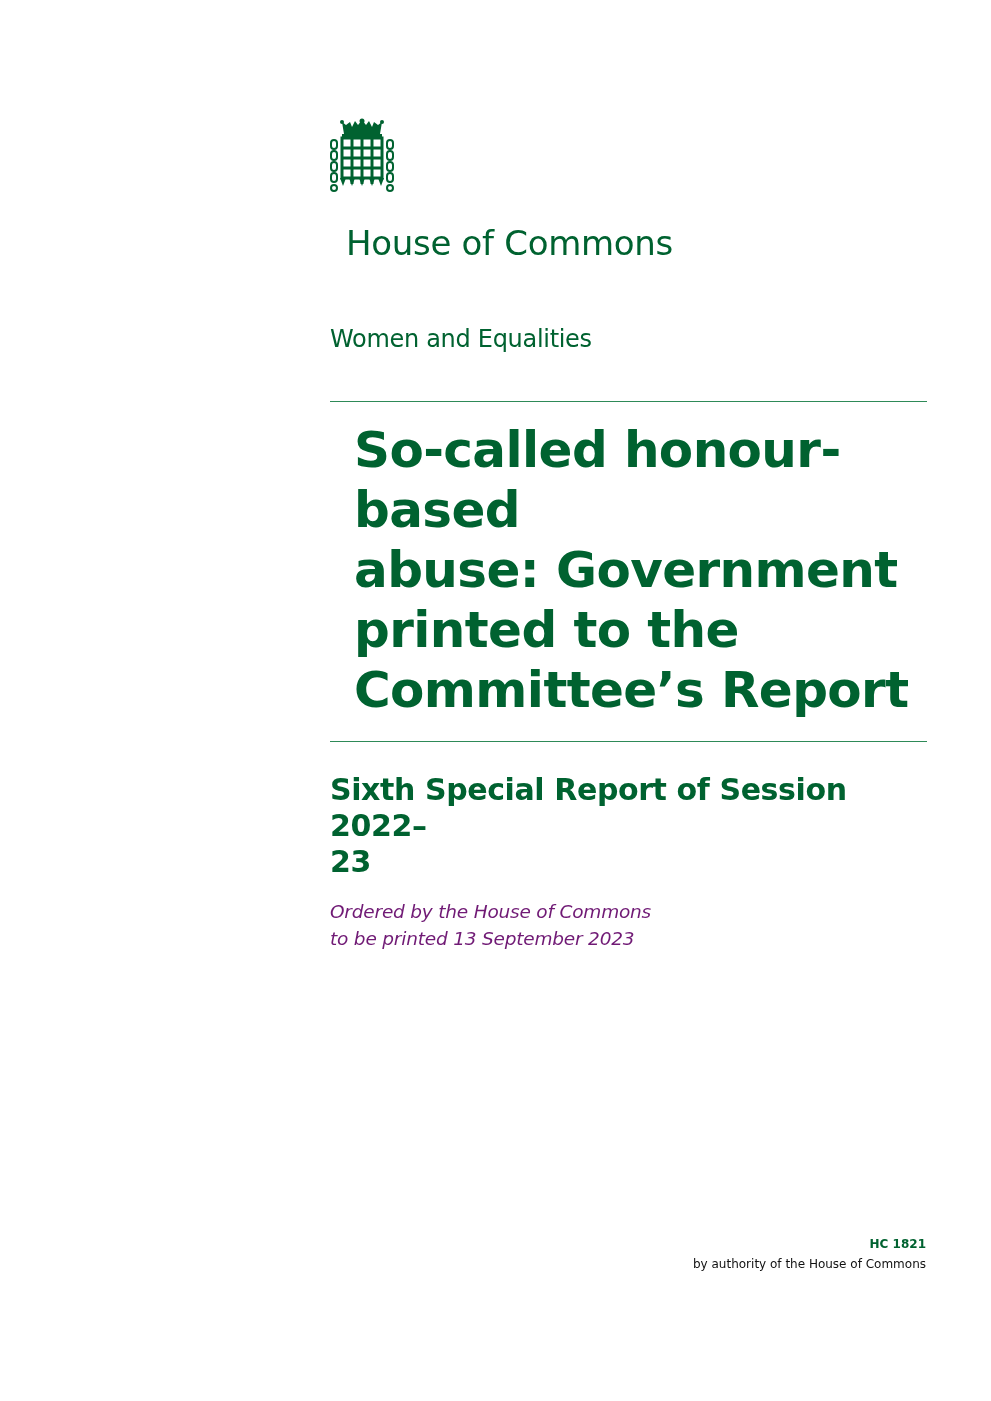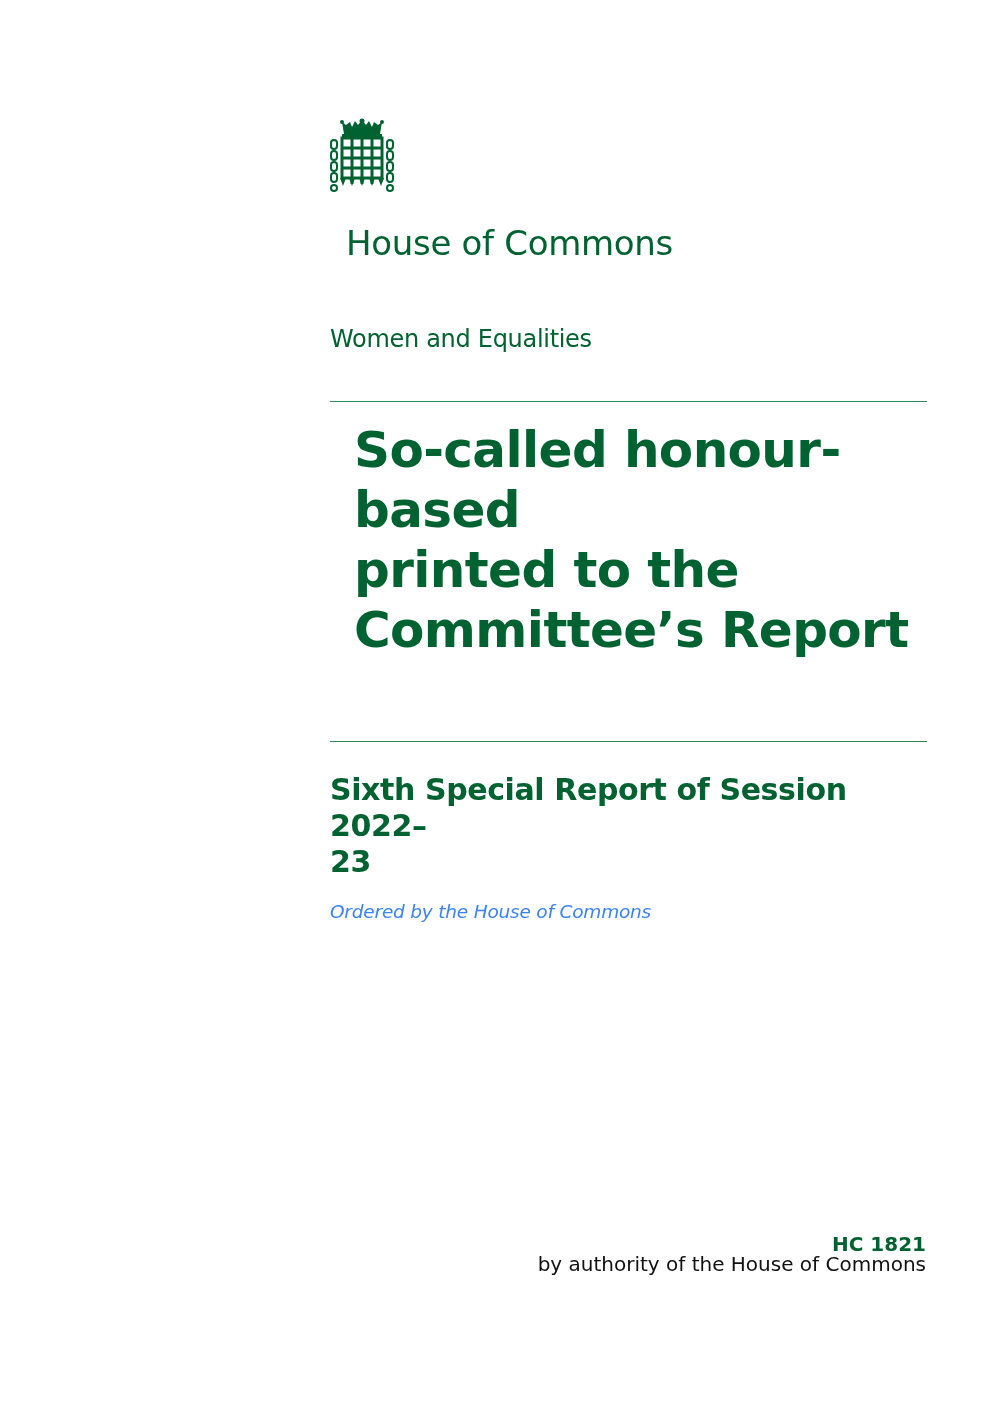--- a/index.html
+++ b/index.html
@@ -6,22 +6,22 @@
   body { width: 991px; height: 1401px; position: relative; overflow: hidden;
          font-family: "DejaVu Sans", "Liberation Sans", sans-serif; color: #006230; }
   .logo { position: absolute; left: 330px; top: 118px; width: 64px; height: 78px; }
   .org { position: absolute; left: 346px; top: 222px; font-size: 34px; line-height: 42px; font-weight: normal; letter-spacing: -0.3px; }
   .committee { position: absolute; left: 330px; top: 284px; width: 560px; font-size: 24px; line-height: 46px; letter-spacing: -0.3px; margin-top: 32px; }
   .rule { position: absolute; left: 330px; width: 597px; height: 0; border-top: 1.5px solid #2e8a58; }
   .rule1 { top: 401px; }
   .rule2 { top: 741px; }
   .title { position: absolute; left: 330px; top: 420px; width: 600px; font-size: 50px; line-height: 60px; font-weight: bold; letter-spacing: -0.6px; margin-left: 24px; }
   .subtitle { position: absolute; left: 330px; top: 772px; width: 600px; font-size: 30px; line-height: 36px; font-weight: bold; letter-spacing: -0.4px; }
-  .ordered { position: absolute; left: 330px; top: 898px; font-size: 18.5px; line-height: 27px; font-style: italic; color: #3b82f6; letter-spacing: -0.2px; }
-  .footer { position: absolute; right: 65px; top: 1234px; text-align: right; font-size: 20px; line-height: 20px; color: #111; margin-left: 16px; }
+  .ordered { position: absolute; left: 330px; top: 898px; font-size: 18.5px; line-height: 27px; font-style: italic; color: #701a75; letter-spacing: -0.2px; }
+  .footer { position: absolute; right: 65px; top: 1234px; text-align: right; font-size: 12px; line-height: 20px; color: #111; margin-left: 16px; }
   .footer .hc { color: #006230; font-weight: bold; }
 </style>
 </head>
 <body>
 
 <div class="logo">
   <svg viewBox="0 0 64 78" width="64" height="78" fill="#006230">
 
     <path d="M12 4 l4 3 l4-3 l2 5 l3-6 l3 4 l4-5 l4 5 l3-4 l3 6 l2-5 l4 3 l4-3 l-2 12 H14 Z"></path>
     <circle cx="32" cy="3" r="2.5"></circle>
@@ -59,31 +59,33 @@
 <div class="org">House of Commons</div>
 
 <div class="committee">
   <div>Women and Equalities</div>
 </div>
 
 <div class="rule rule1"></div>
 
 <div class="title">
   <div>So-called honour-based</div>
+  <div>abuse: Government</div>
   <div>printed to the</div>
   <div>Committee’s Report</div>
 </div>
 
 <div class="rule rule2"></div>
 
 <div class="subtitle">
   <div>Sixth Special Report of Session 2022–</div>
   <div>23</div>
 </div>
 
 <div class="ordered">
   <div>Ordered by the House of Commons</div>
+  <div>to be printed 13 September 2023</div>
 </div>
 
 <div class="footer">
   <div class="hc">HC 1821</div>
   <div>by authority of the House of Commons</div>
 </div>
 
 </body></html>

